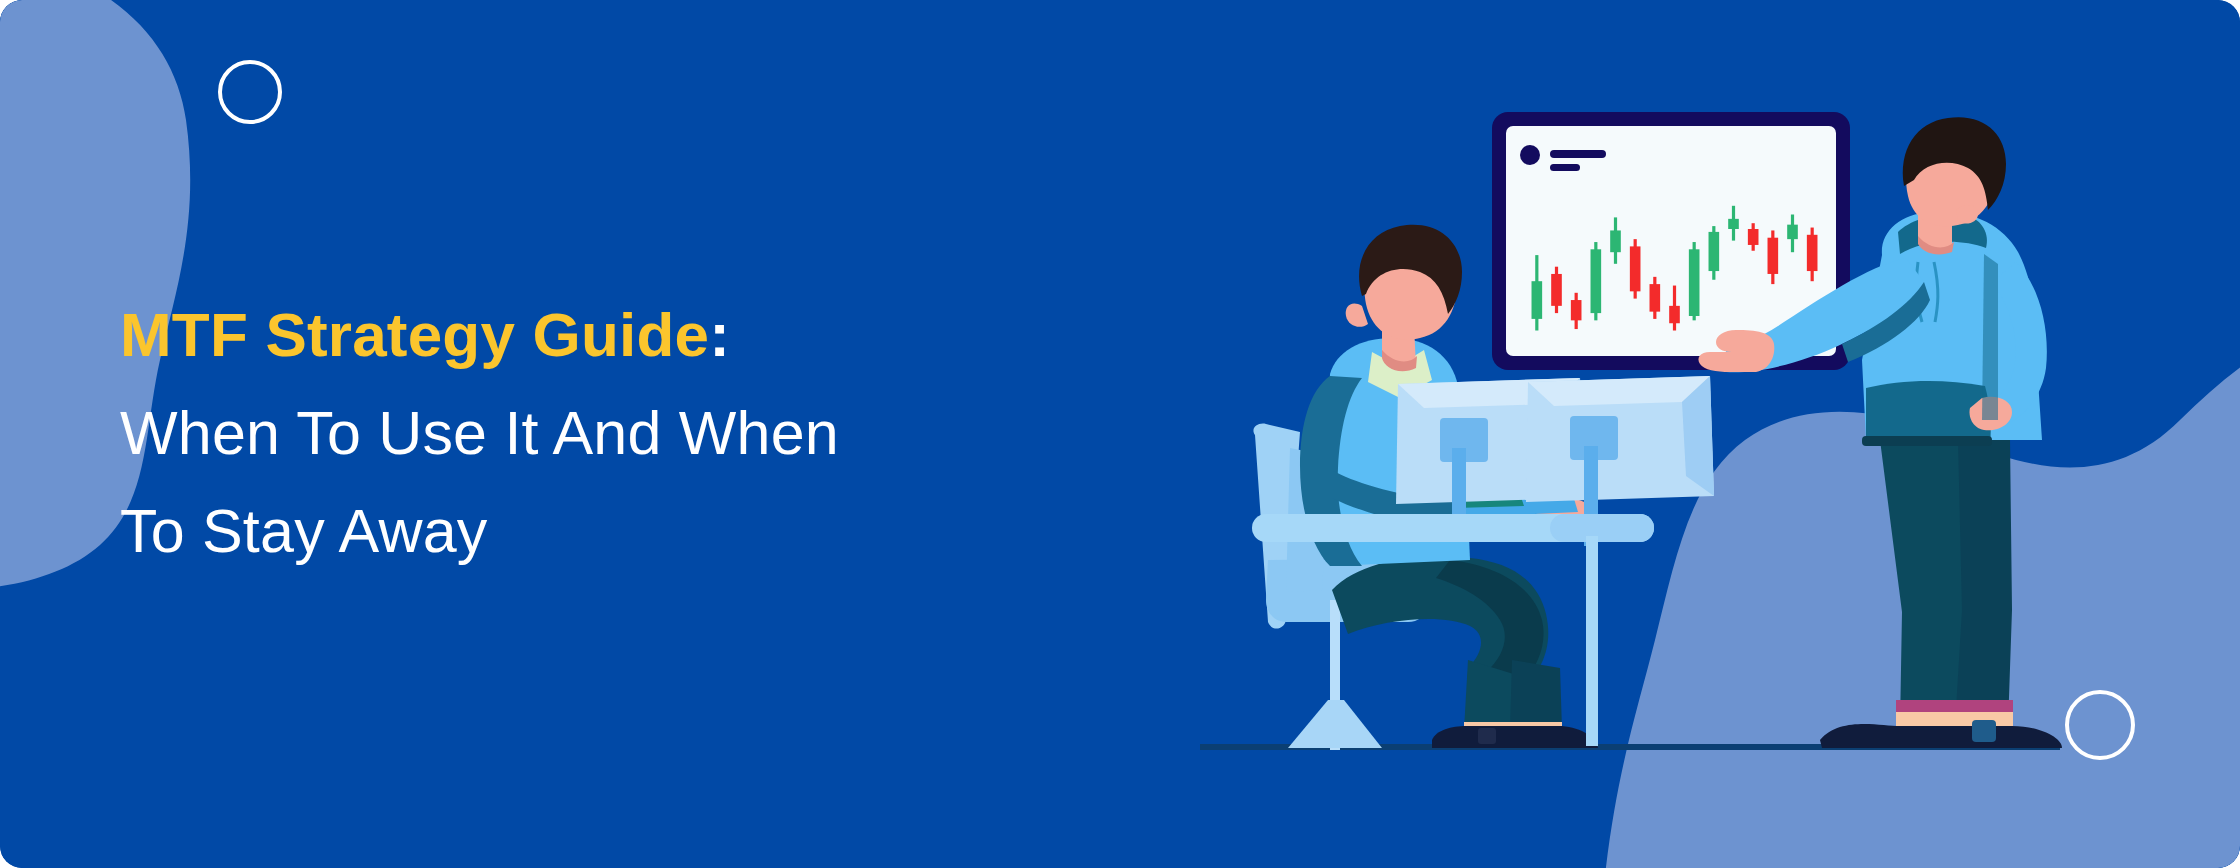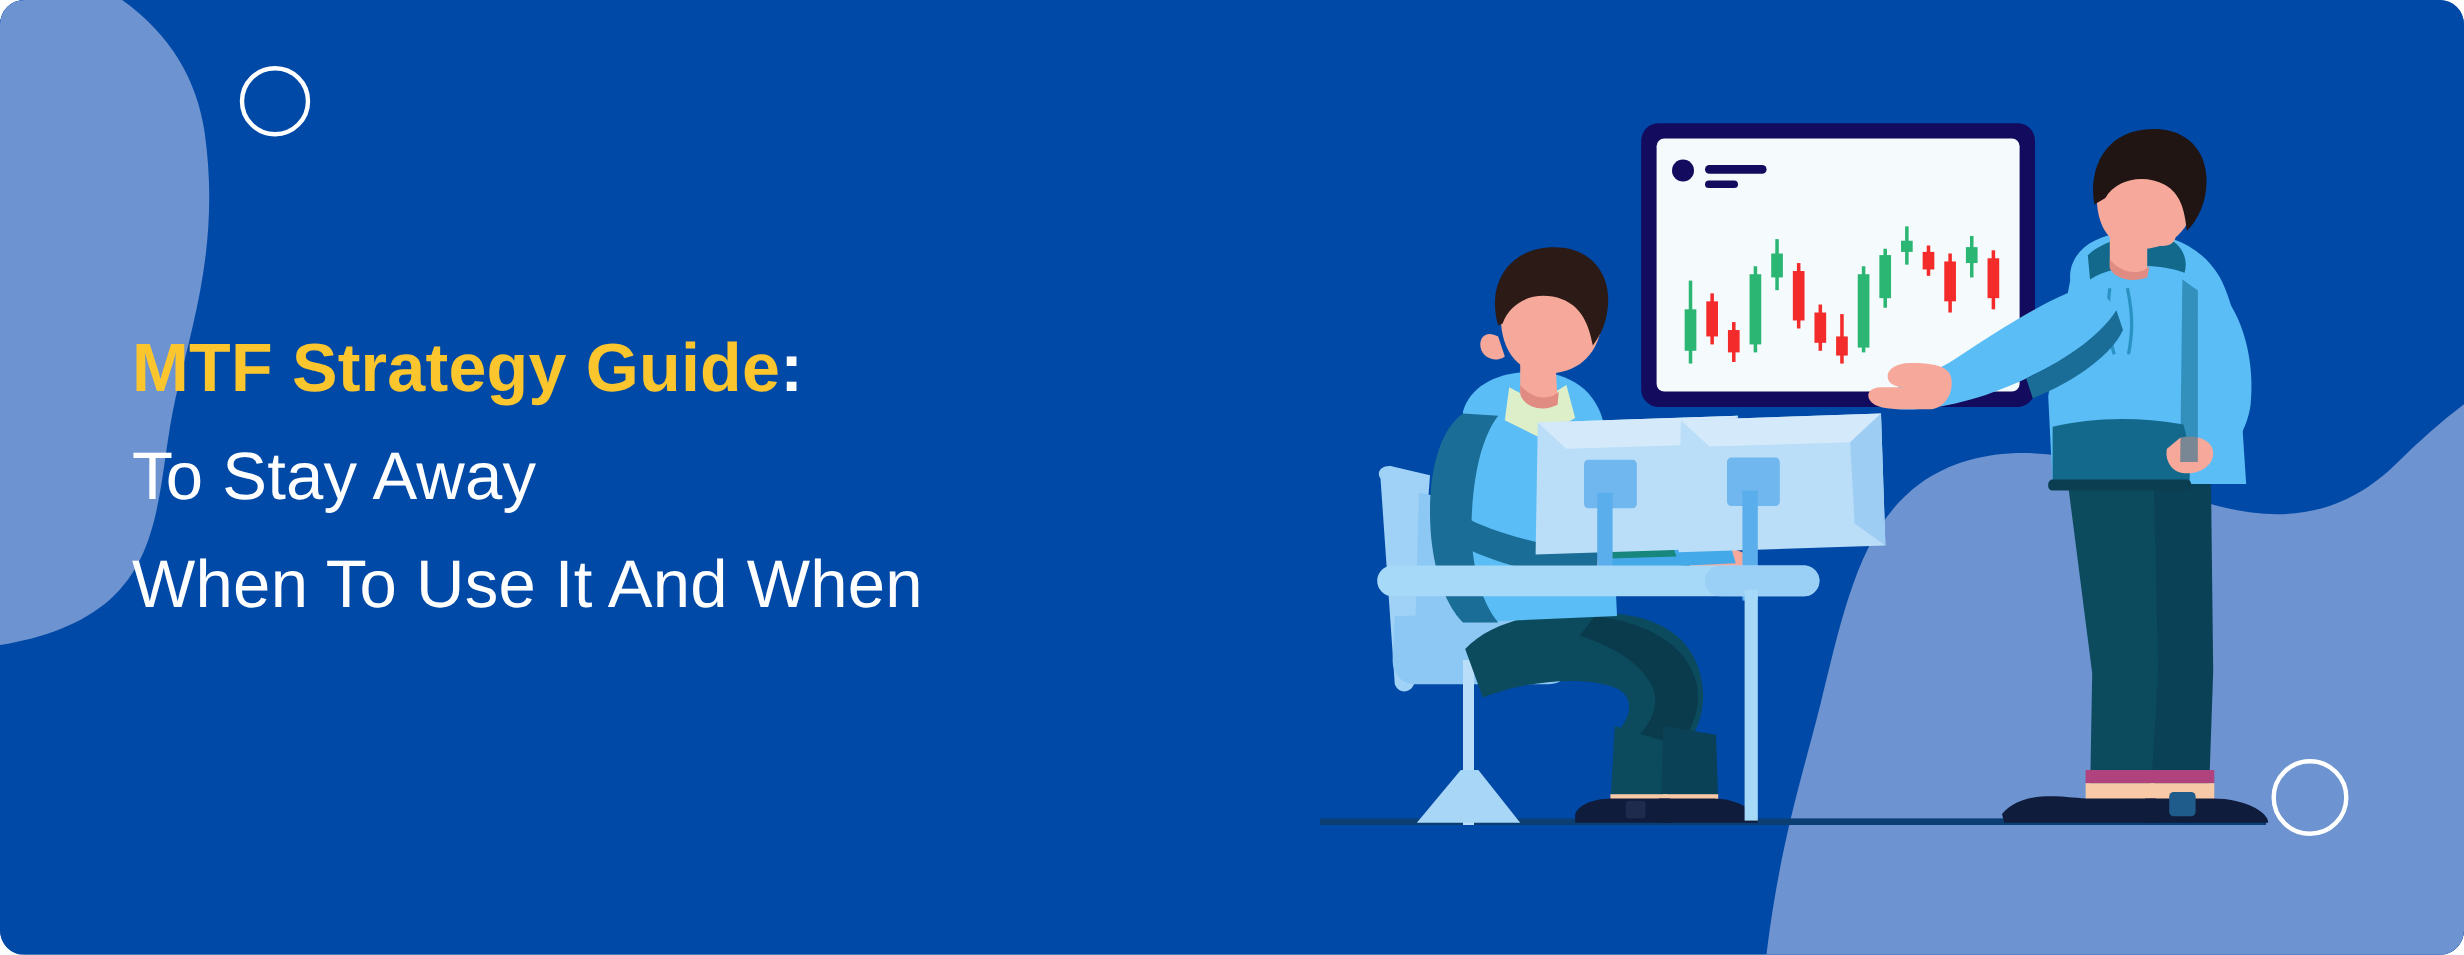--- a/index.html
+++ b/index.html
@@ -90,22 +90,22 @@
     </g>
   </svg>
 
   <div id="dot-texture"></div>
 
   <div class="ring" id="ring-topleft"></div>
   <div class="ring" id="ring-bottomright"></div>
 
   <div id="headline">
     <div class="line line1"><span id="title-strong">MTF Strategy Guide</span><span id="title-colon">:</span></div>
+    <div class="line">When To Use It And When</div>
     <div class="line">To Stay Away</div>
-    <div class="line">When To Use It And When</div>
   </div>
 
   <svg id="screen-layer" class="layer" width="2240" height="868" viewBox="0 0 2240 868">
 
     <rect x="1492" y="112" width="358" height="258" rx="16" ry="16" fill="#130B5E"></rect>
 
     <rect x="1506" y="126" width="330" height="230" rx="7" ry="7" fill="#F5FAFC"></rect>
 
     <circle cx="1530" cy="155" r="10" fill="#130B5E"></circle>
     <rect x="1550" y="150" width="56" height="8" rx="4" fill="#130B5E"></rect>

